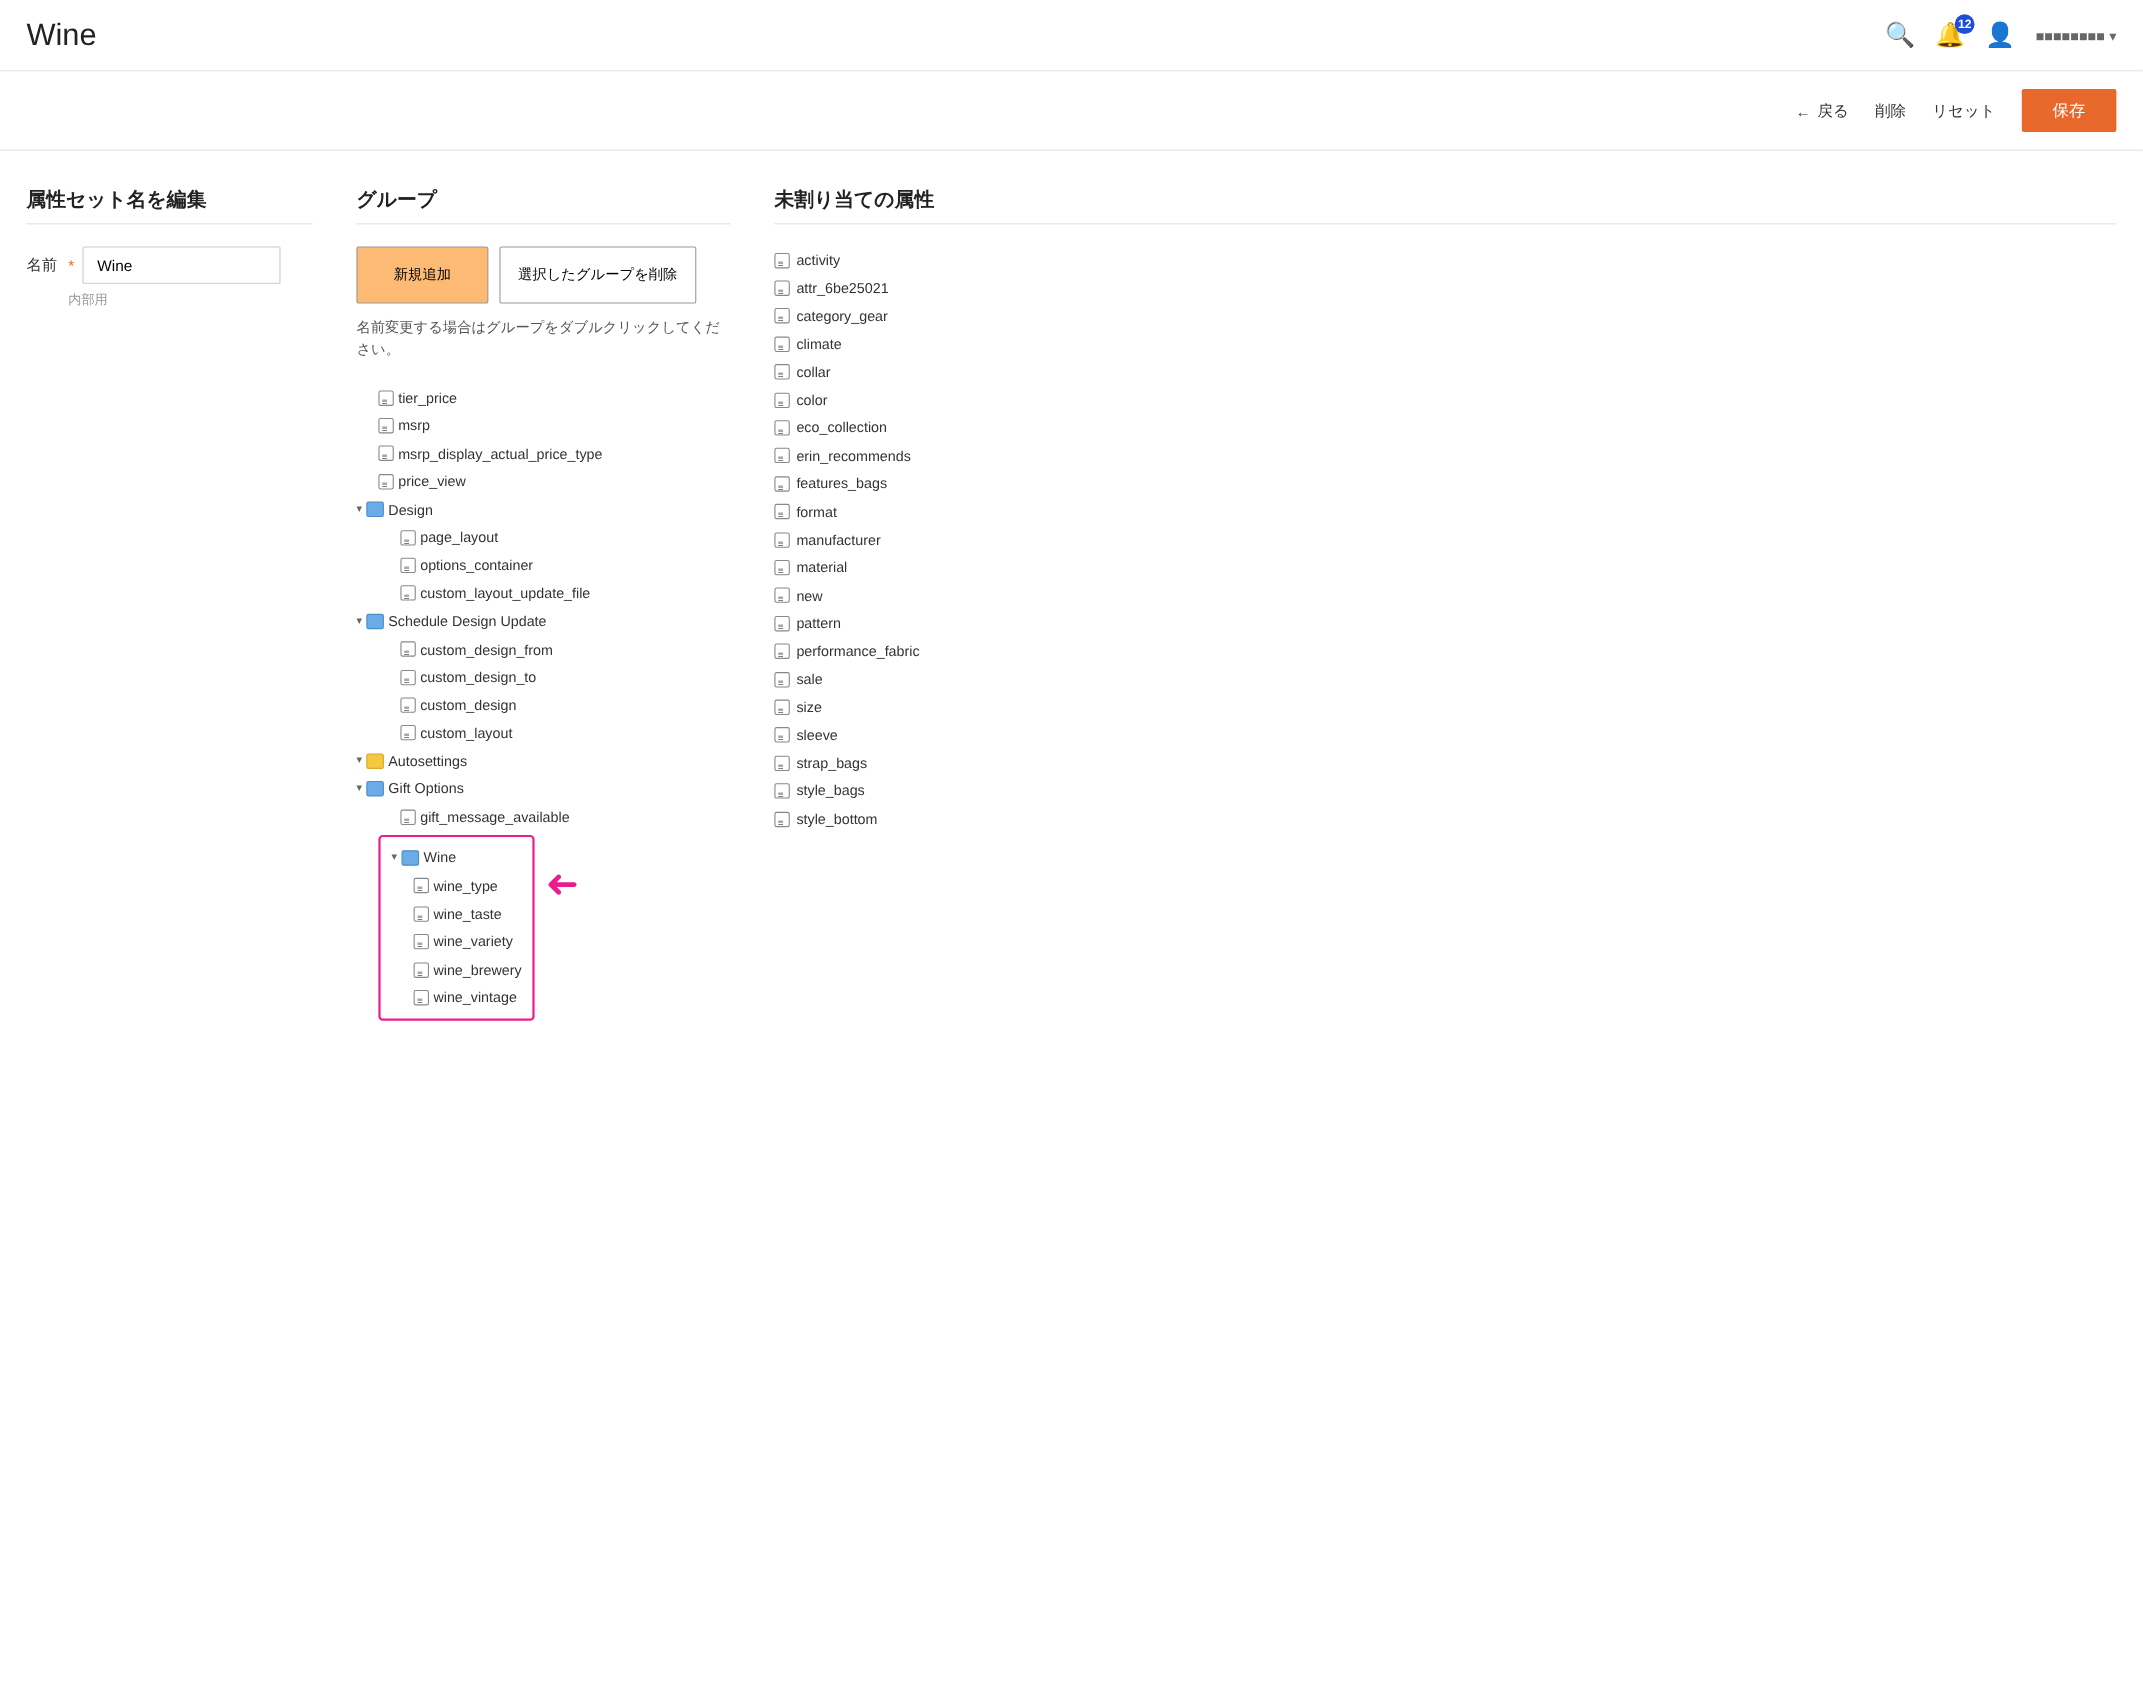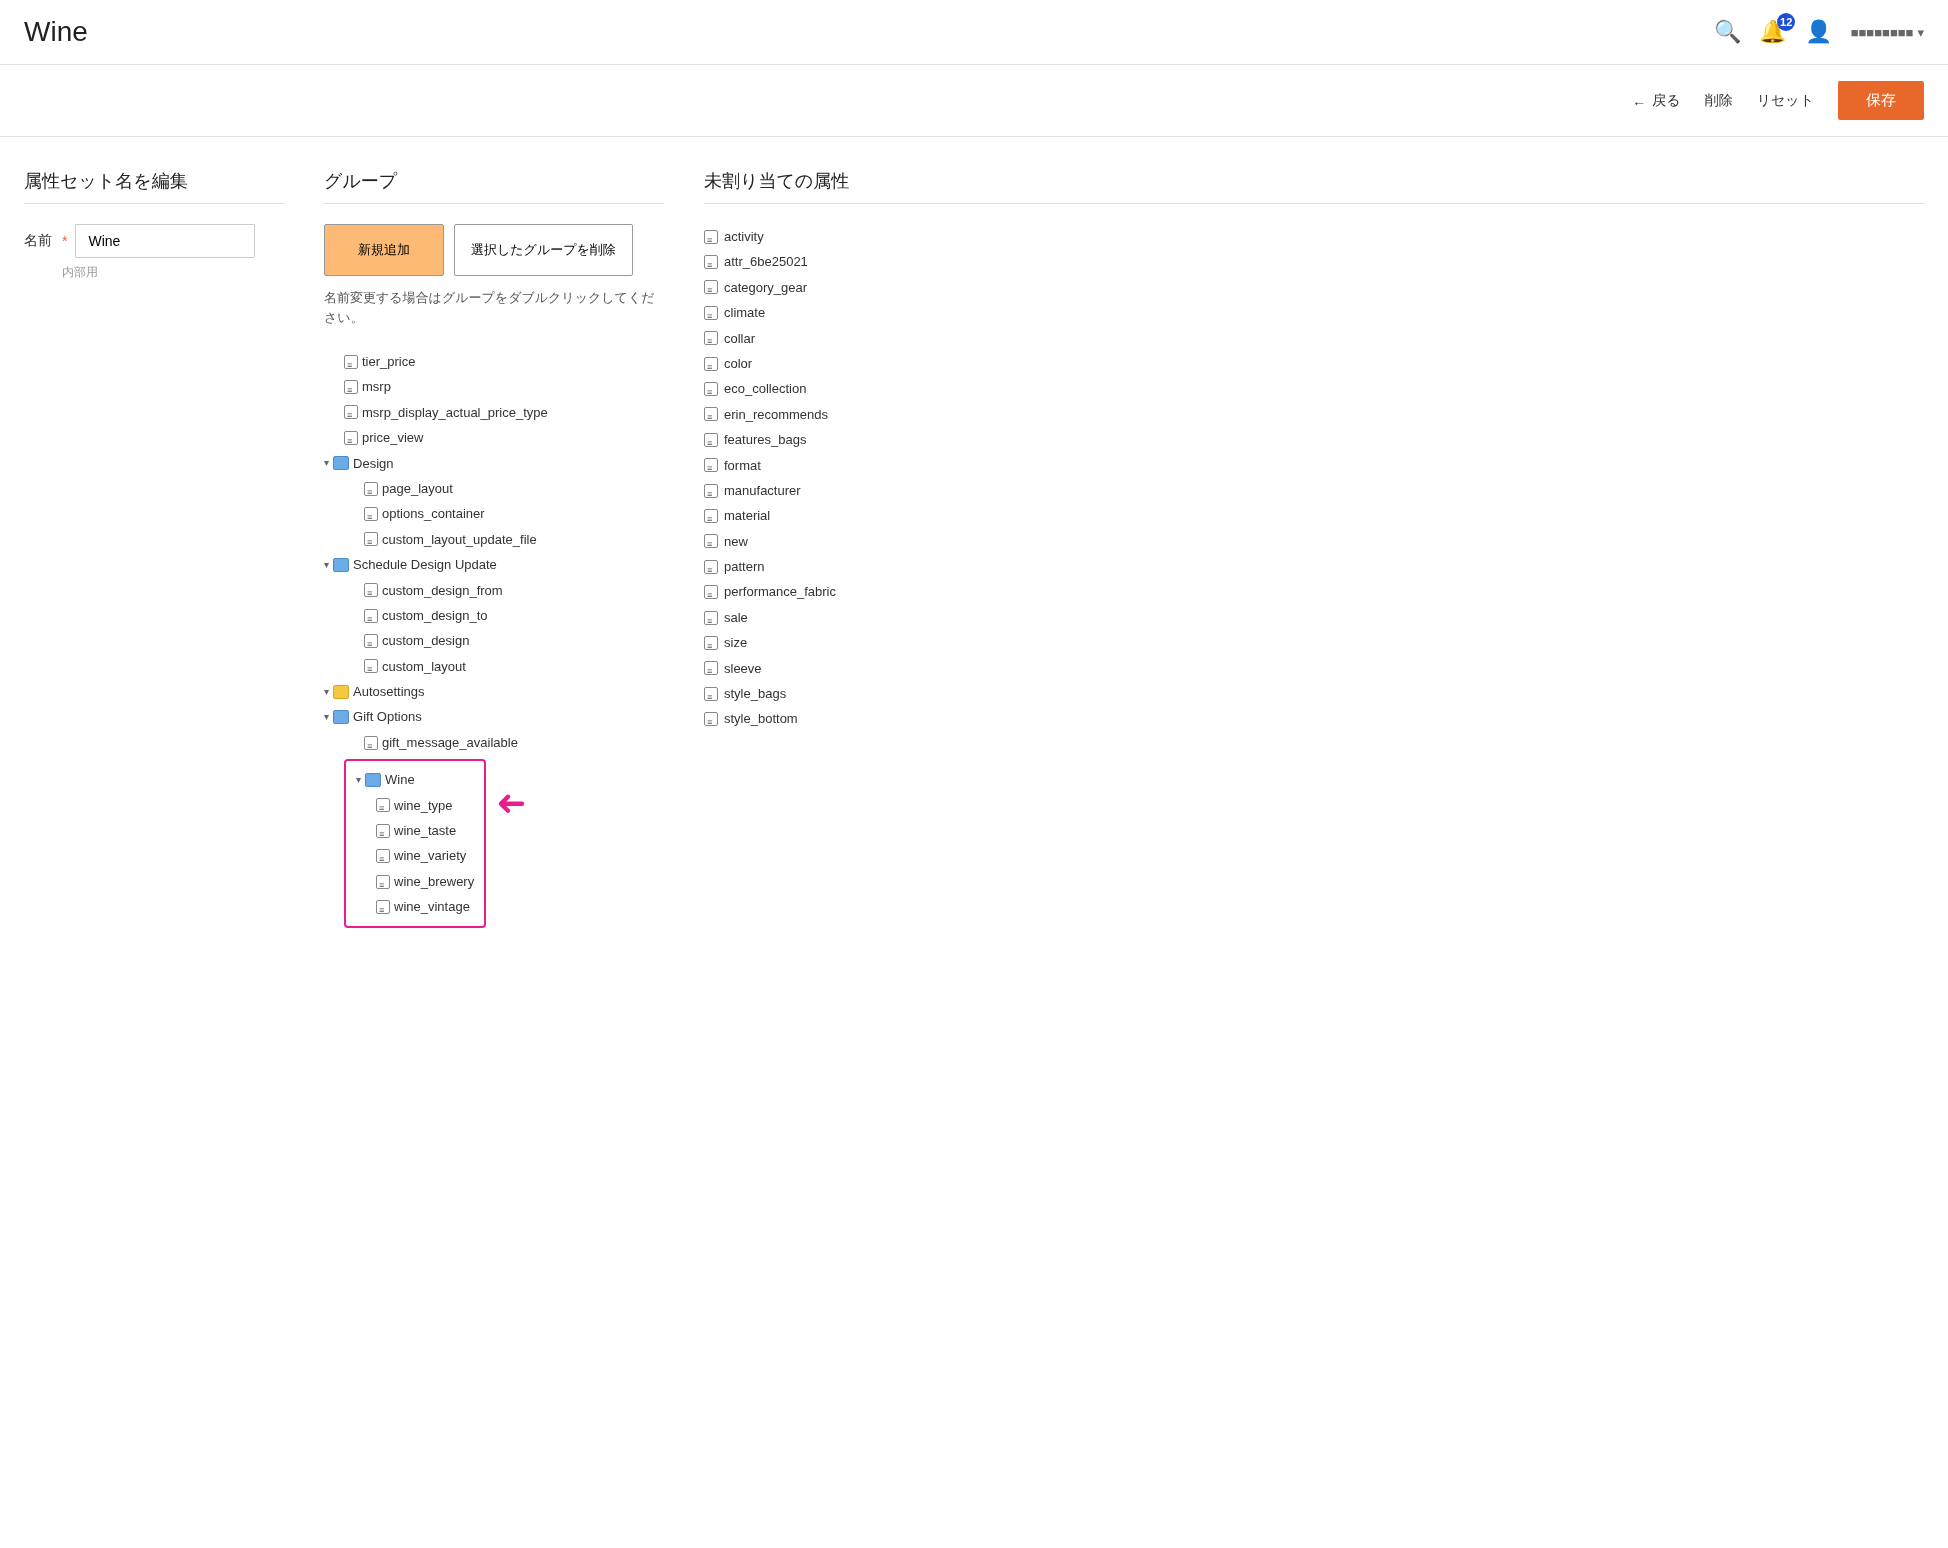--- a/index.html
+++ b/index.html
@@ -20,21 +20,21 @@
     .toolbar-back { background: none; border: none; cursor: pointer; font-size: 14px; color: #333; display: flex; align-items: center; gap: 6px; }
     .toolbar-delete { background: none; border: none; cursor: pointer; font-size: 14px; color: #333; }
     .toolbar-reset { background: none; border: none; cursor: pointer; font-size: 14px; color: #333; }
     .toolbar-save { background: #e8672a; color: #fff; border: none; cursor: pointer; font-size: 15px; padding: 10px 28px; border-radius: 2px; font-weight: 500; }
 
     
     .main { display: flex; padding: 32px 24px; gap: 0; }
 
     
     .panel-left { width: 300px; padding-right: 40px; }
-    .panel-section-title { font-size: 18px; font-weight: 400; color: #222; border-bottom: 1px solid #e0e0e0; padding-bottom: 10px; margin-bottom: 20px; }
+    .panel-section-title { font-size: 18px; font-weight: 700; color: #222; border-bottom: 1px solid #e0e0e0; padding-bottom: 10px; margin-bottom: 20px; }
     .form-row { display: flex; align-items: center; gap: 8px; margin-bottom: 6px; }
     .form-label { font-size: 14px; color: #333; }
     .required-star { color: #e8672a; margin-left: 2px; }
     .form-input { border: 1px solid #ccc; padding: 8px 12px; font-size: 14px; width: 180px; border-radius: 1px; }
     .form-hint { font-size: 12px; color: #999; margin-left: 38px; }
 
     
     .panel-middle { width: 380px; padding-right: 40px; }
 
     
@@ -293,20 +293,24 @@
         <div class="unassigned-item">
           <span class="attr-icon"></span>
           <span>size</span>
         </div>
         <div class="unassigned-item">
           <span class="attr-icon"></span>
           <span>sleeve</span>
         </div>
         <div class="unassigned-item">
           <span class="attr-icon"></span>
+          <span>strap_bags</span>
+        </div>
+        <div class="unassigned-item">
+          <span class="attr-icon"></span>
           <span>style_bags</span>
         </div>
         <div class="unassigned-item">
           <span class="attr-icon"></span>
           <span>style_bottom</span>
         </div>
       </div>
   </div>
 
 </div>

